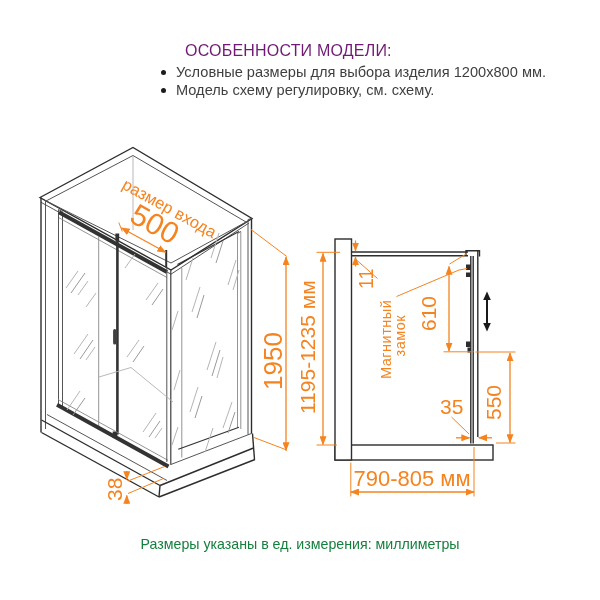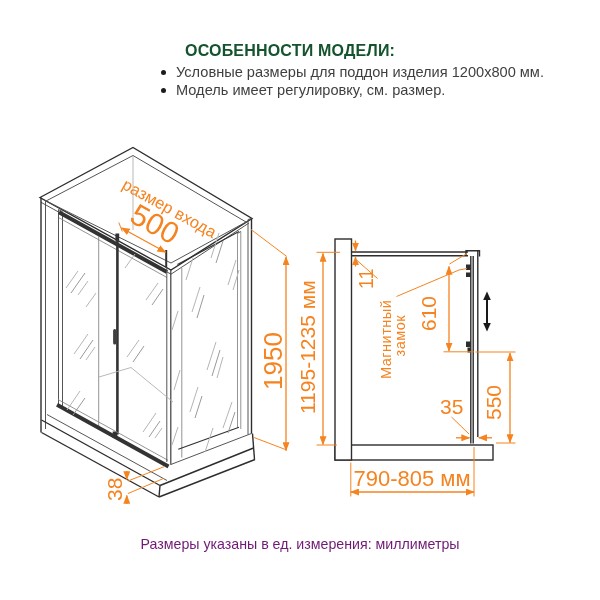--- a/index.html
+++ b/index.html
@@ -1,29 +1,29 @@
 <!DOCTYPE html>
 <html><head>
 <meta charset="utf-8">
 <style>
   html,body{margin:0;padding:0;background:#ffffff;}
   #page{position:relative;width:600px;height:600px;background:#fff;overflow:hidden;
         font-family:"Liberation Sans",sans-serif;}
   
   #features{position:absolute;left:158px;top:42px;width:404px;}
-  #features h1{margin:0 0 0 27px;font-size:16px;line-height:17px;font-weight:bold;
-               color:#14532d;letter-spacing:.2px;}
+  #features h1{margin:0 0 0 27px;font-size:16px;line-height:17px;font-weight:normal;
+               color:#701a75;letter-spacing:.2px;}
   #features ul{margin:4px 0 0 0;padding:0;list-style:none;width:388px;}
   #features li{position:relative;padding-left:18px;font-size:14.6px;line-height:18.2px;
                color:#3f3f3f;}
   #features li::before{content:"";position:absolute;left:3px;top:7px;width:5px;height:5px;
                border-radius:50%;background:#1c1c1c;}
   
   #footnote{position:absolute;left:0;top:536px;width:600px;text-align:center;
-            font-size:14.2px;color:#701a75;}
+            font-size:14.2px;color:#15803d;}
   
   svg{position:absolute;left:0;top:0;}
   .ln{stroke:#2d2d2d;stroke-width:1.4;fill:none;}
   .ln2{stroke:#555;stroke-width:1;fill:none;}
   .thin{stroke:#888;stroke-width:.9;fill:none;}
   .faint{stroke:#b0b0b0;stroke-width:.9;fill:none;}
   .band{stroke:#333;stroke-width:4;fill:none;}
   .dark{stroke:#333;fill:none;}
   .hatch{stroke:#b5b5b5;stroke-width:1;fill:none;}
   .hatch2{stroke:#9a9a9a;stroke-width:1;fill:none;}
@@ -33,22 +33,22 @@
   .white{fill:#fff;}
 </style>
 </head>
 <body>
 
 <div id="page">
 
   <div id="features">
     <h1>ОСОБЕННОСТИ МОДЕЛИ:</h1>
     <ul>
-      <li>Условные размеры для поддон изделия 1200x800 мм.</li>
-      <li>Модель имеет регулировку, см. размер.</li>
+      <li>Условные размеры для выбора изделия 1200x800 мм.</li>
+      <li>Модель схему регулировку, см. схему.</li>
     </ul>
   </div>
 
   <svg width="600" height="600" viewBox="0 0 600 600">
     <defs>
       <marker id="ma" orient="auto-start-reverse" markerUnits="userSpaceOnUse" markerWidth="9" markerHeight="7" refX="8.2" refY="3.5">
         <path d="M0,0 L9,3.5 L0,7 Z" fill="#f5831f"></path>
       </marker>
     </defs>
 

